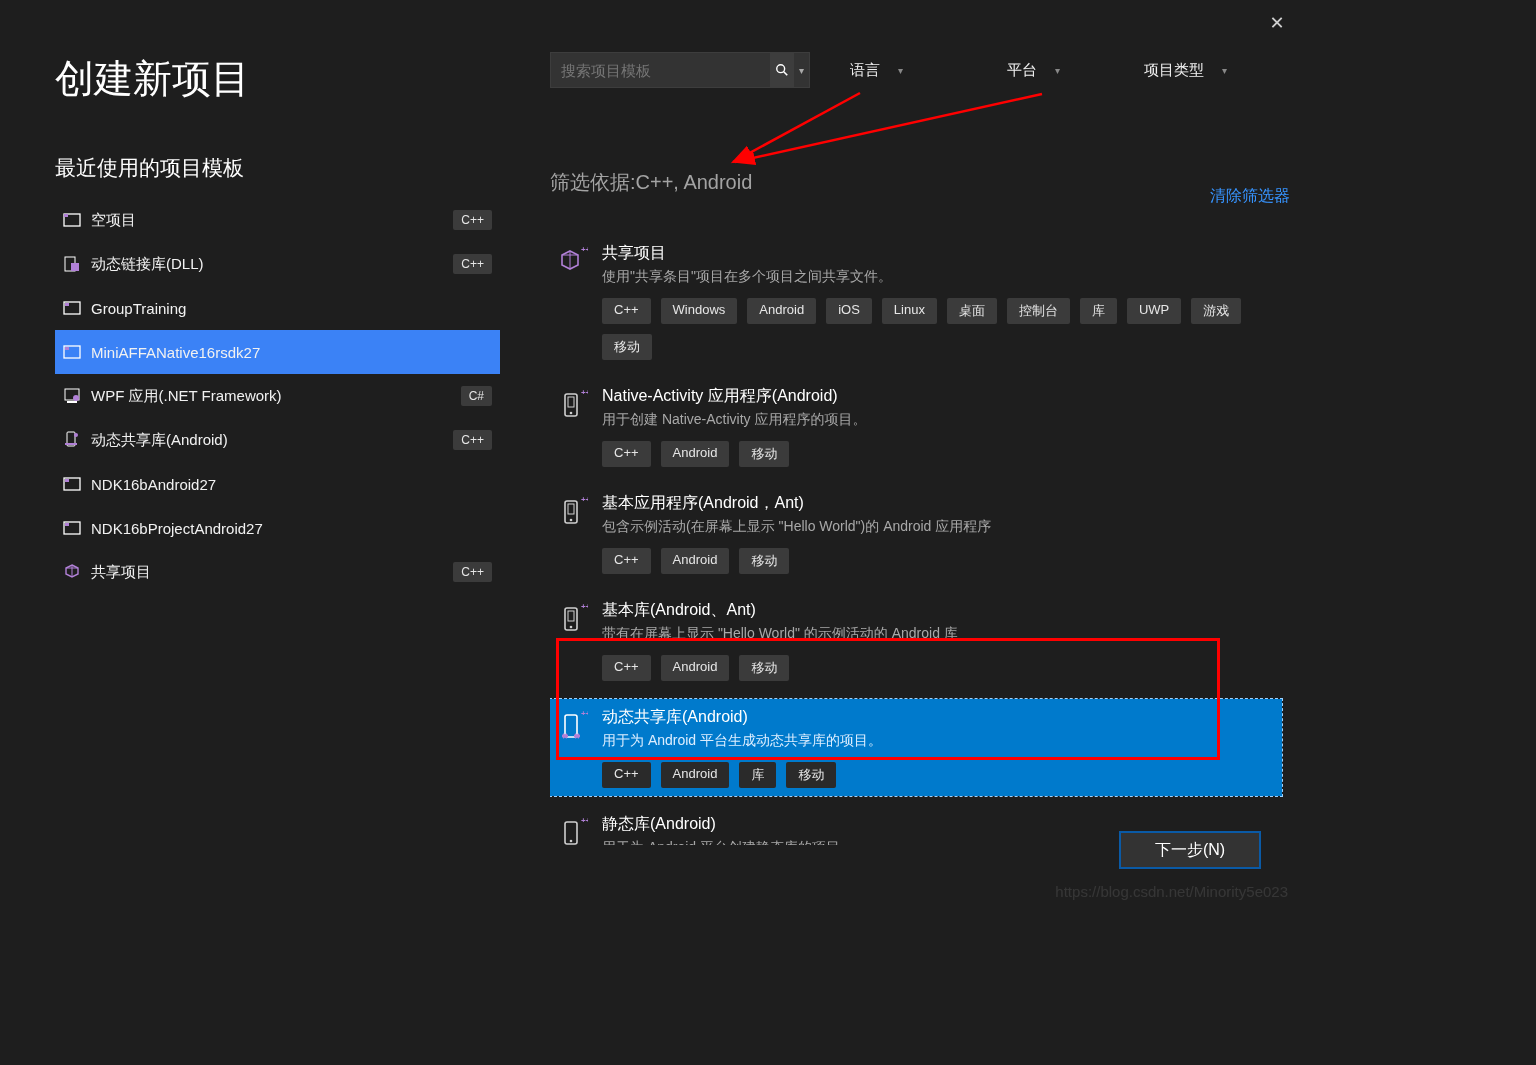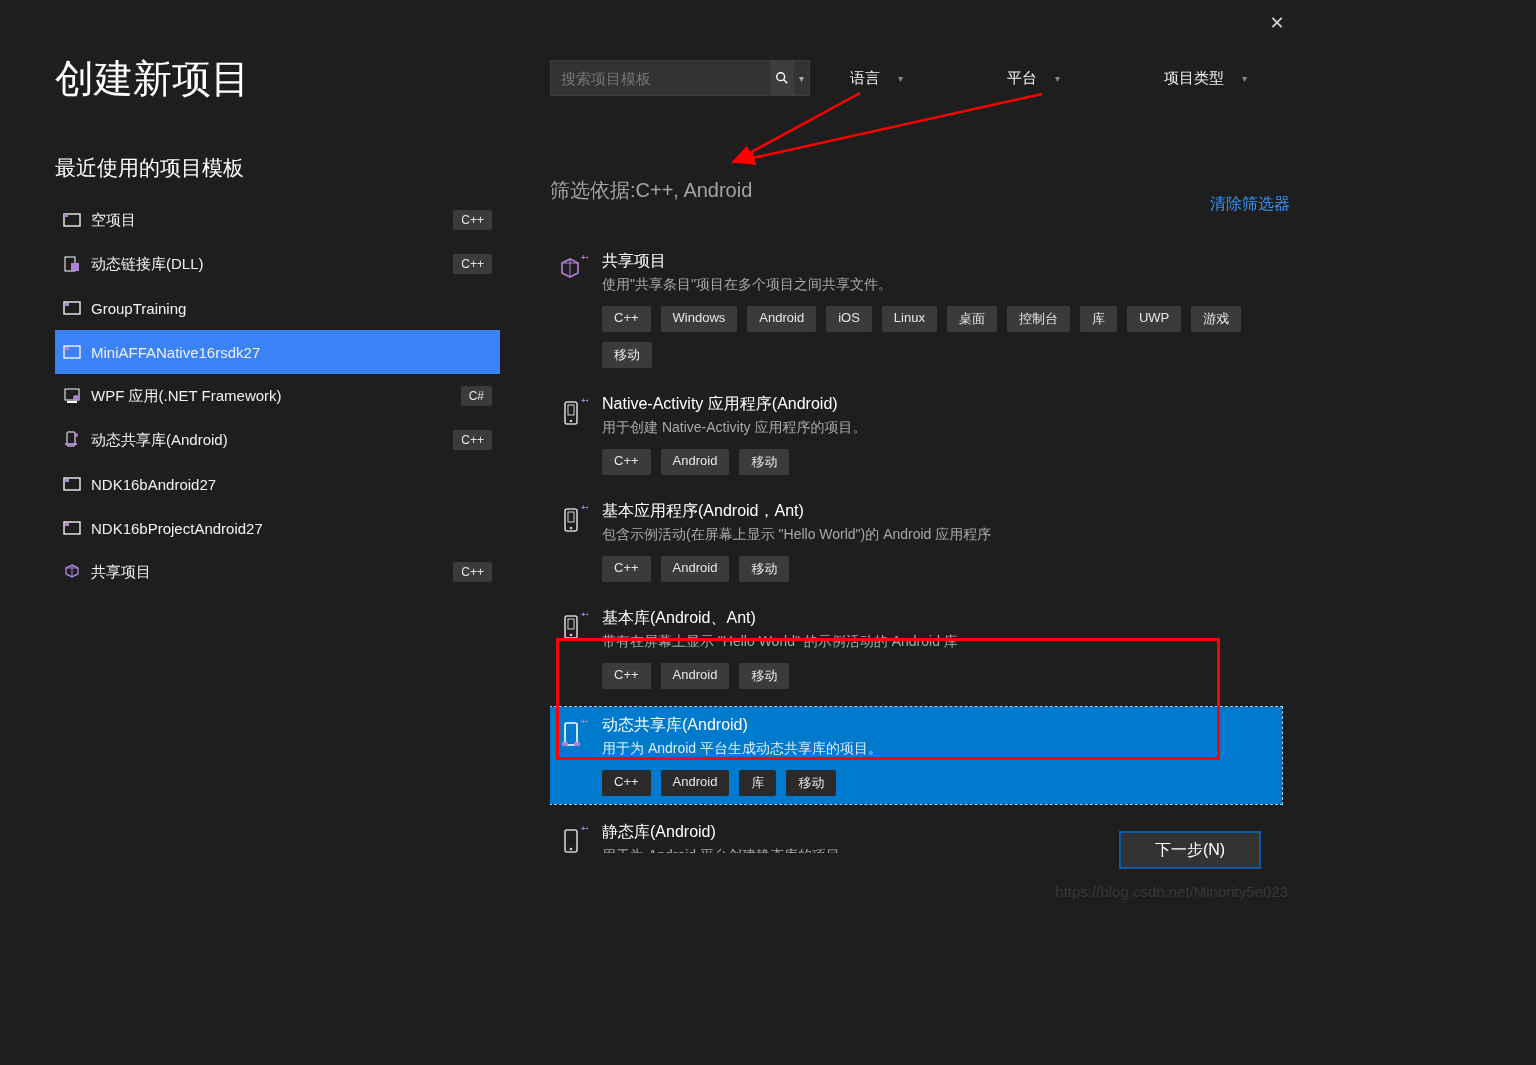--- a/index.html
+++ b/index.html
@@ -8,21 +8,21 @@
   .close{position:absolute;top:14px;right:14px;width:18px;height:18px;display:flex;align-items:center;justify-content:center;color:#d0d0d0;font-size:18px;}
   .left{position:absolute;left:55px;top:52px;width:445px;}
   .title{font-size:39px;font-weight:400;color:#fff;margin-bottom:48px;}
   .subtitle{font-size:21px;color:#fff;margin-bottom:16px;}
   .recent-list{}
   .recent-item{display:flex;align-items:center;height:44px;padding:0 8px;position:relative;}
   .recent-item.selected{background:#3b82f6;}
   .recent-ico{width:18px;height:18px;margin-right:10px;display:flex;align-items:center;justify-content:center;}
   .recent-label{flex:1;color:#f1f1f1;white-space:nowrap;}
   .recent-badge{background:#3b3b3b;color:#e6e6e6;font-size:12px;padding:3px 8px;border-radius:2px;margin-left:auto;}
-  .right{position:absolute;left:550px;top:60px;width:740px;}
+  .right{position:absolute;left:550px;top:52px;width:740px;}
   .toprow{display:flex;align-items:center;gap:40px;}
   .search{display:flex;align-items:center;background:#333;height:36px;width:260px;border:1px solid #3d3d3d;}
   .search input{flex:1;background:transparent;border:0;outline:0;color:#ddd;font-size:15px;padding:0 10px;}
   .search-ico{width:32px;height:34px;background:#3d3d3d;display:flex;align-items:center;justify-content:center;font-size:14px;}
   .search-dd{width:20px;height:34px;background:#333;display:flex;align-items:center;justify-content:center;color:#aaa;font-size:10px;}
   .dd{display:flex;align-items:center;gap:18px;color:#f1f1f1;}
   .dd-caret{font-size:10px;color:#888;}
   .filter-row{margin-top:70px;display:flex;align-items:center;}
   .filter-text{color:#a3a3a3;font-size:20px;}
   .clear-filter{margin-left:auto;color:#3794ff;font-size:16px;margin-top:28px;}
@@ -162,21 +162,21 @@
         <div class="search-dd">▾</div>
       </div>
       <div class="dd">
         <span>语言</span>
         <span class="dd-caret">▾</span>
       </div>
       <div class="dd" style="margin-left:64px;">
         <span>平台</span>
         <span class="dd-caret">▾</span>
       </div>
-      <div class="dd" style="margin-left:64px;text-align:center;">
+      <div class="dd" style="margin-left:44px;text-align:center;">
         <span>项目类型</span>
         <span class="dd-caret">▾</span>
       </div>
     </div>
 
     <div class="filter-row">
       <div class="filter-text">
         <span>筛选依据:</span><span>C++, Android</span>
       </div>
       <div class="clear-filter">清除筛选器</div>

